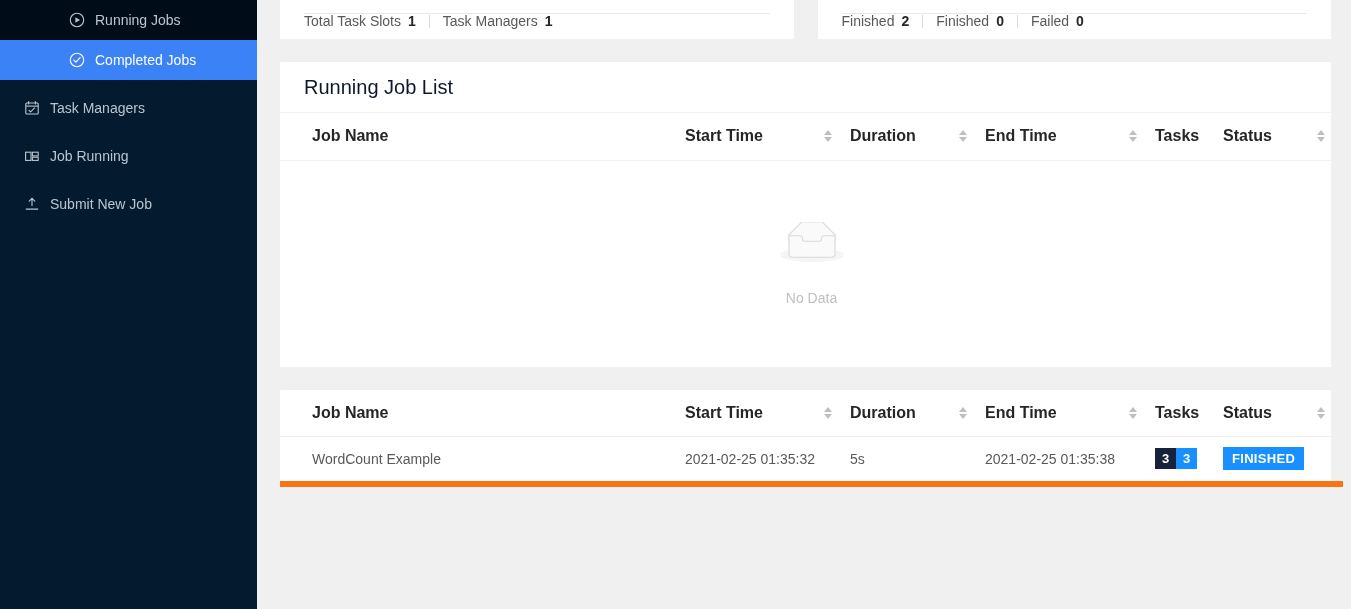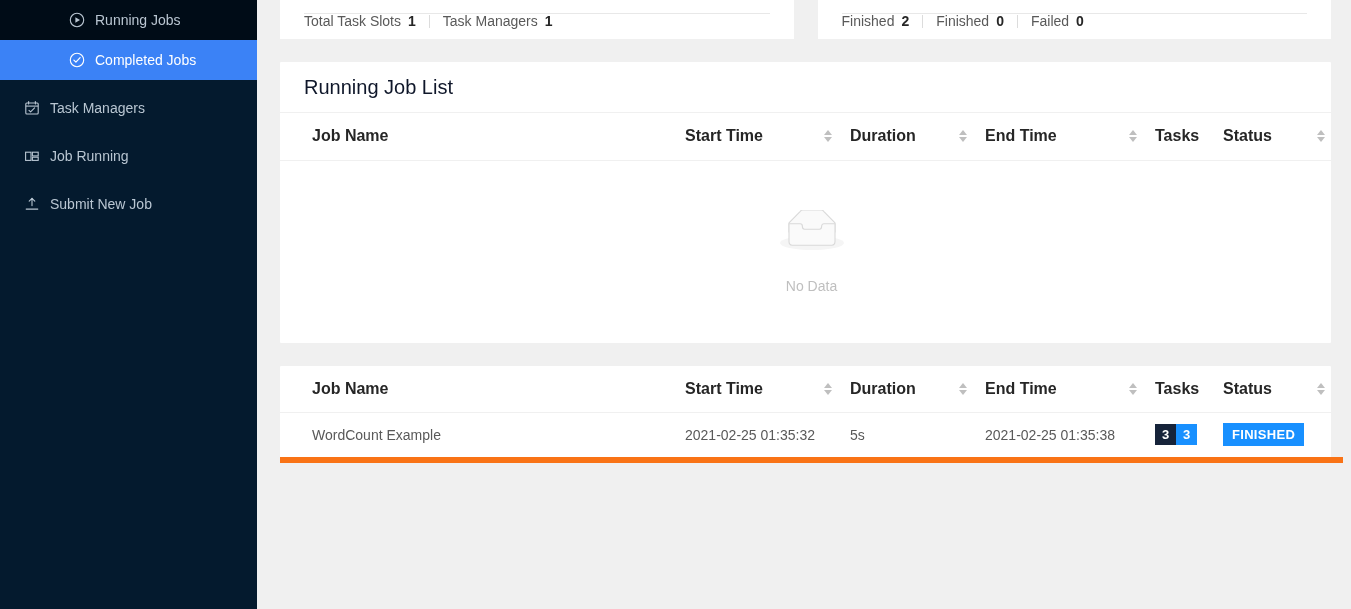--- a/index.html
+++ b/index.html
@@ -127,21 +127,21 @@
   .sorter .up, .sorter .dn {
     width: 0; height: 0;
     border-left: 4px solid transparent;
     border-right: 4px solid transparent;
   }
   .sorter .up { border-bottom: 5px solid #bfbfbf; }
   .sorter .dn { border-top: 5px solid #bfbfbf; }
 
   
   .empty-wrap {
-    height: 182px;
+    height: 206px;
     display: flex; flex-direction: column;
     align-items: center; justify-content: center;
     gap: 24px;
   }
   .empty-text { font-size: 14px; color: #bfbfbf; }
 
   
   .tasks-cell { display: flex; align-items: center; }
   .task-badge {
     display: inline-flex; align-items: center; justify-content: center;

